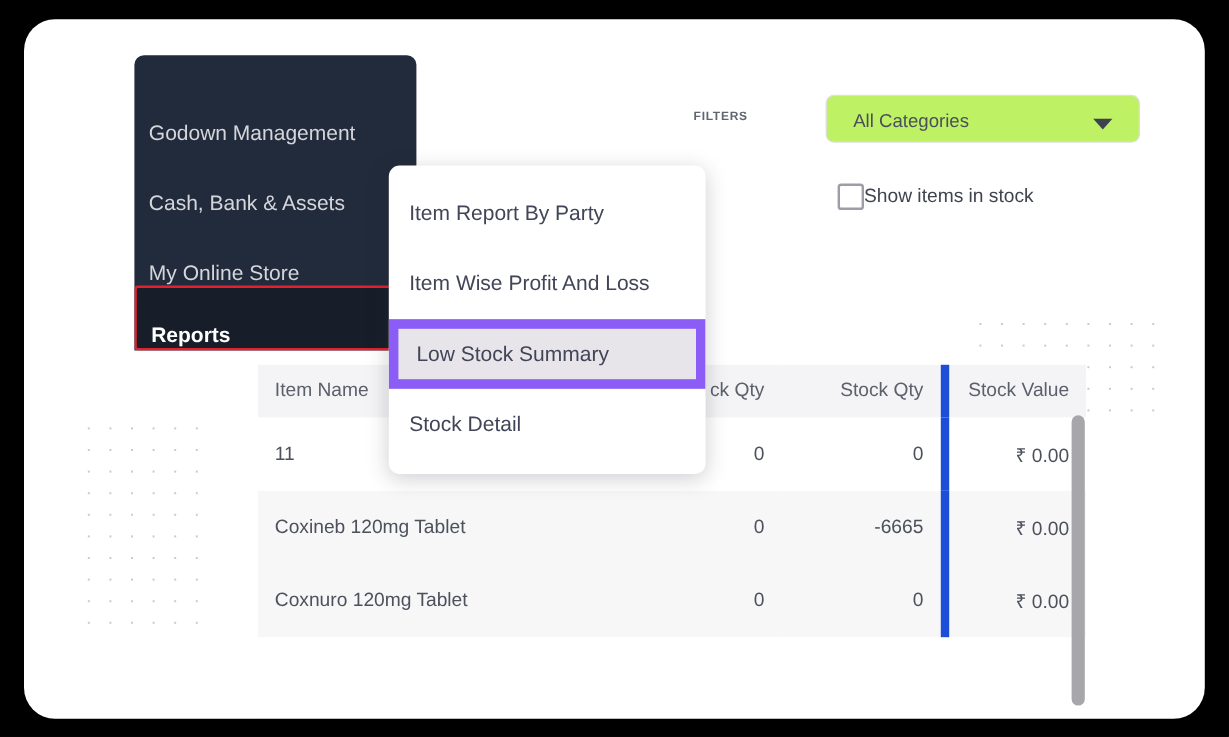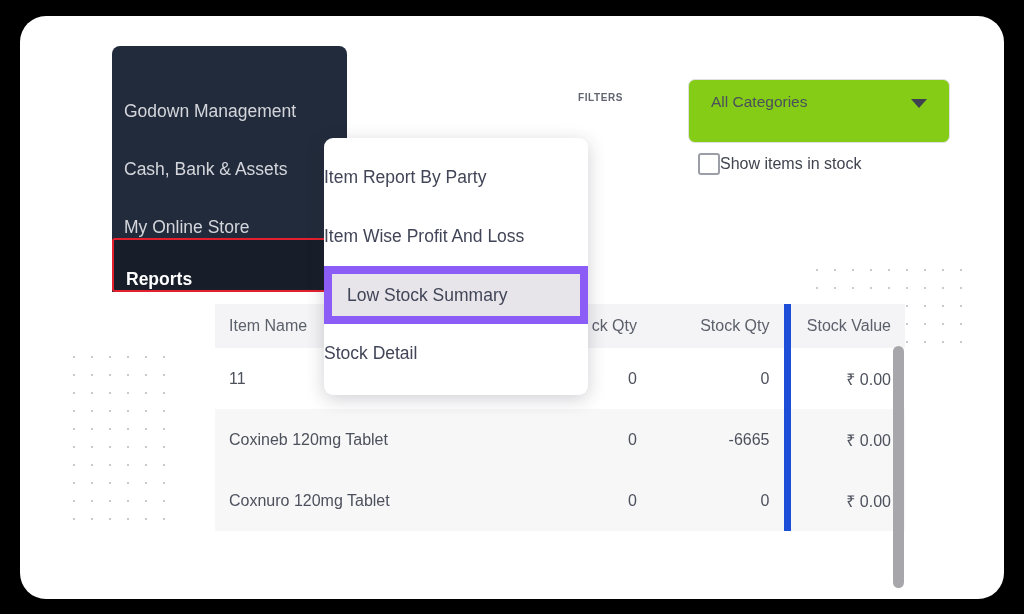--- a/index.html
+++ b/index.html
@@ -52,22 +52,22 @@
     letter-spacing: 0.6px;
     font-weight: 600;
     color: #616570;
   }
 
   #category-select {
     position: absolute;
     left: 668px;
     top: 63px;
     width: 262px;
-    height: 64px;
-    background: #84cc16;
+    height: 40px;
+    background: #bef264;
     border: 1px solid #dedfe3;
     border-radius: 7px;
     padding-left: 44px;
   }
   #category-select .sel-value {
     position: absolute;
     left: 22px;
     top: 13px;
     font-size: 15.5px;
     color: #4b4f5c;
@@ -190,20 +190,21 @@
     background: #ffffff;
     border-radius: 9px;
     box-shadow: 0 4px 18px rgba(40,40,60,0.22);
     padding: 10px 0 12px 0;
     overflow: hidden;
   }
   .sub-item {
     height: 59px;
     display: flex;
     align-items: center;
+    padding-left: 17px;
     font-size: 17.5px;
     color: #414557;
     white-space: nowrap;
   }
   .sub-item.highlight {
     background: #e7e5ea;
     border: 8px solid #8b5cf6;
     height: 58px;
     padding-left: 15px;
   }

